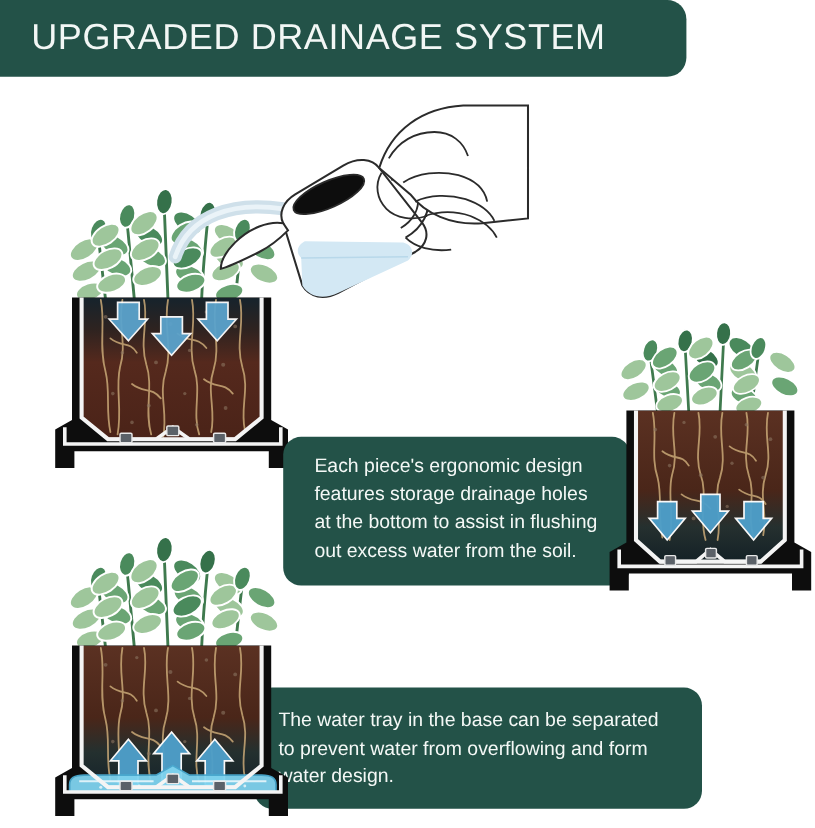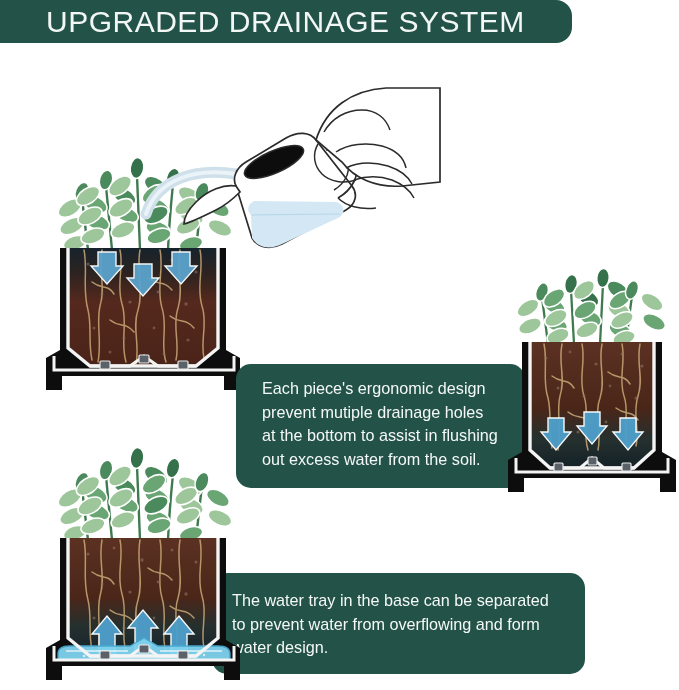--- a/index.html
+++ b/index.html
@@ -16,28 +16,28 @@
     font-family: "Liberation Sans", sans-serif;
     -webkit-font-smoothing: antialiased;
   }
 
   
   .title-banner {
     position: absolute;
     left: 0;
     top: 0;
     width: 572px;
-    height: 43px;
+    height: 64px;
     background: #235248;
     border-top-right-radius: 16px;
     border-bottom-right-radius: 16px;
     display: flex;
     align-items: center;
     box-sizing: border-box;
-    padding-left: 46px;
+    padding-left: 26px;
   }
   .title-text {
     color: #f2f7f5;
     font-size: 30px;
     letter-spacing: 0.5px;
     line-height: 1;
     white-space: nowrap;
     font-weight: 400;
   }
 
@@ -248,21 +248,21 @@
       <path d="M206,86 C218,80 234,80 248,84 C260,88 268,94 272,102" fill="none" stroke-width="1.5"></path>
       <path d="M214,98 C226,94 240,94 252,98 C262,102 270,108 274,116" fill="none" stroke-width="1.5"></path>
       <path d="M178,62 C172,72 174,84 182,92 C190,100 204,102 216,98" fill="none" stroke-width="1.5"></path>
       <path d="M198,116 C206,124 220,128 236,126" fill="none" stroke-width="1.5"></path>
     </g>
   </svg>
 </div>
 
 <div class="callout" id="callout-1">
   <p>Each piece's ergonomic design
-prevent mutiple drainage holes
+features storage drainage holes
 at the bottom to assist in flushing
 out excess water from the soil.</p>
 </div>
 
 <div class="planter" id="planter-right">
   <svg width="175" height="228" viewBox="0 0 175 228">
     <defs>
       <linearGradient id="soil-b" x1="0" y1="0" x2="0" y2="1">
         <stop offset="0%" stop-color="#5b3122"></stop>
         <stop offset="52%" stop-color="#4a2619"></stop>

